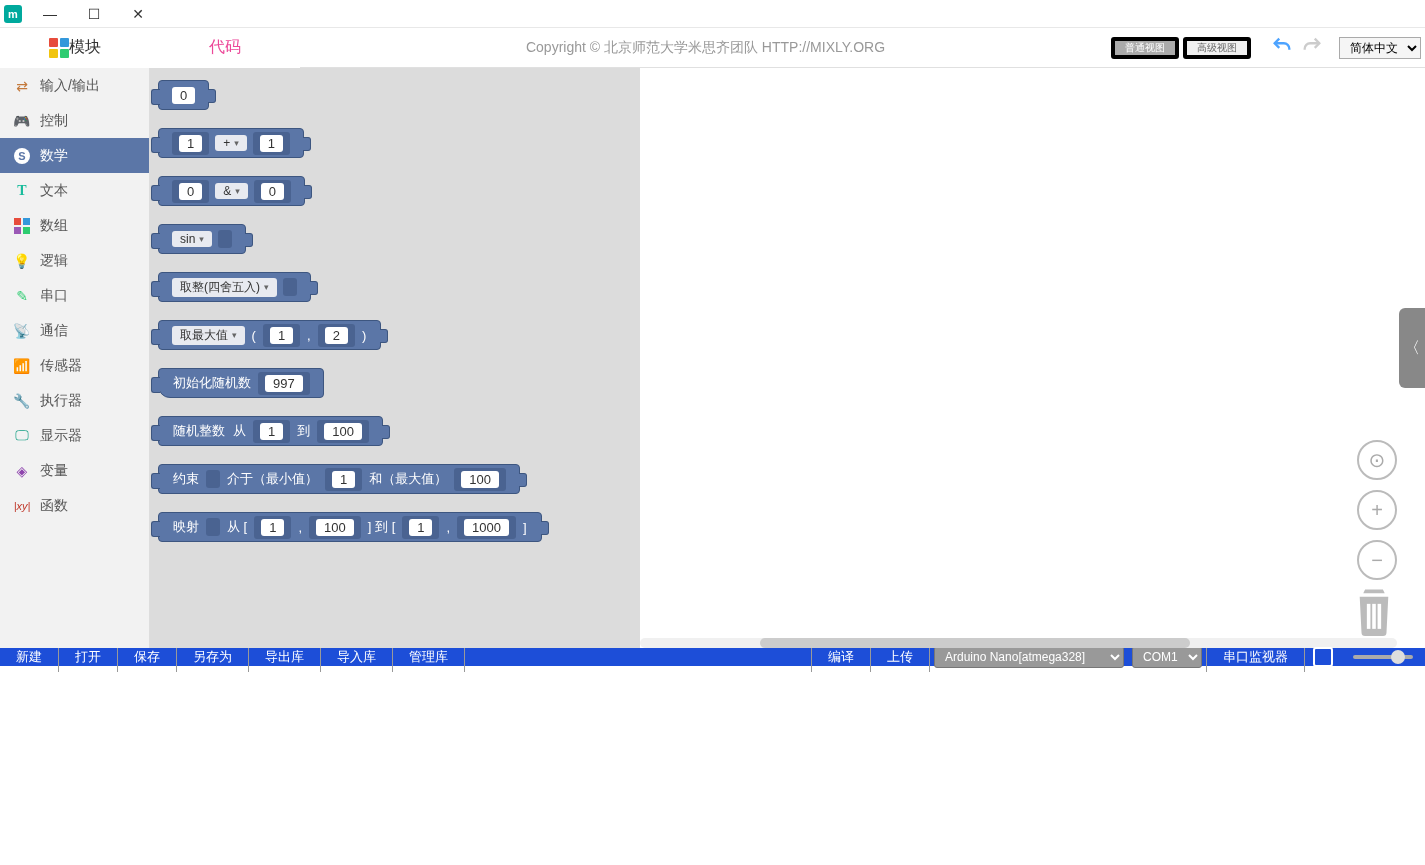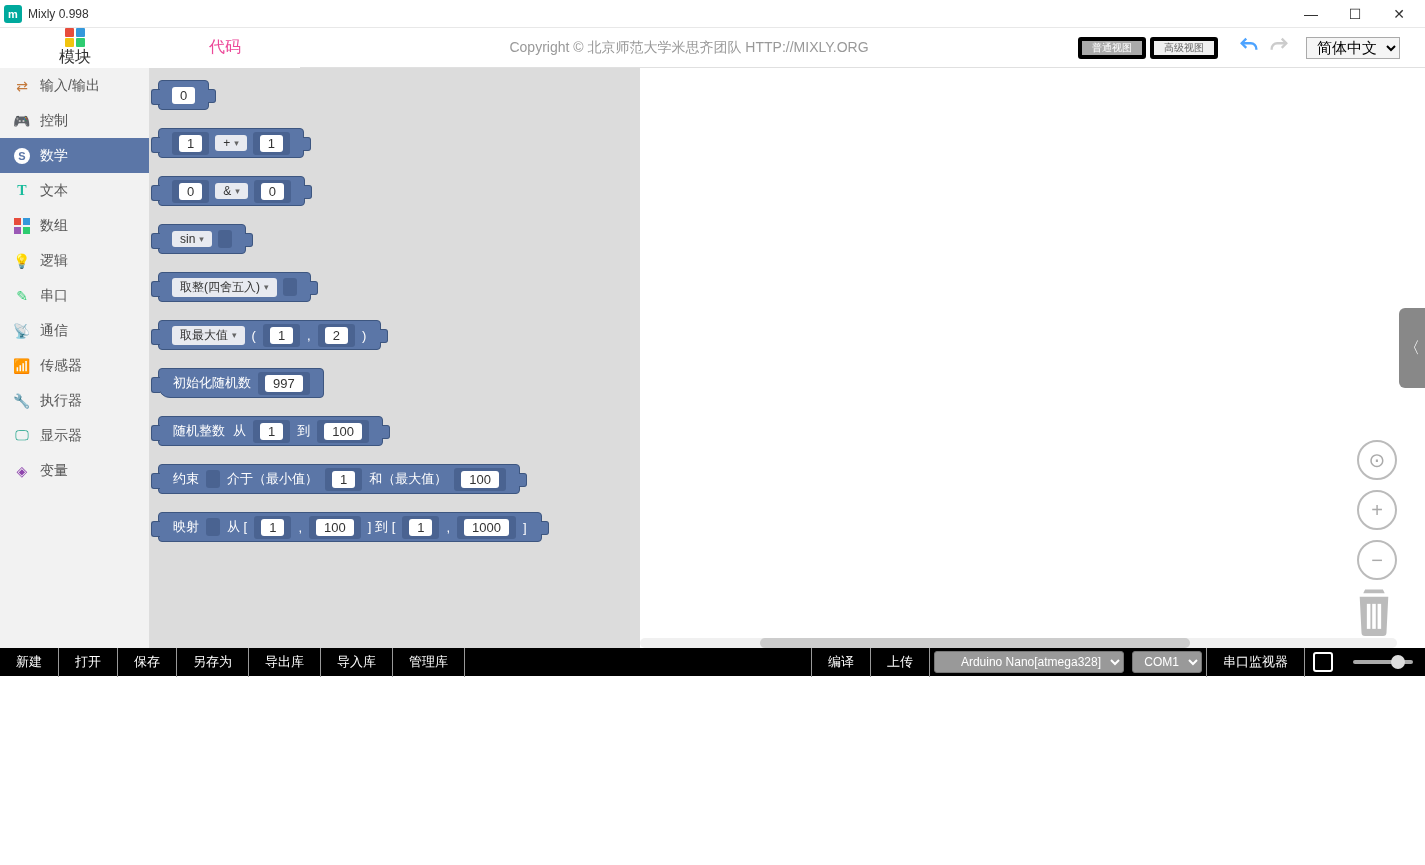--- a/index.html
+++ b/index.html
@@ -7,28 +7,28 @@
 
 
 .titlebar { height:28px; background:#fff; border-bottom:1px solid #e8e8e8; display:flex; align-items:center; padding:0 4px; }
 .titlebar .app-icon { width:18px; height:18px; background:#00a99d; border-radius:3px; margin-right:6px; display:flex; align-items:center; justify-content:center; color:#fff; font-size:11px; font-weight:bold; }
 .titlebar .title { font-size:12px; color:#333; flex:1; }
 .titlebar .win-btn { width:44px; height:28px; display:flex; align-items:center; justify-content:center; font-size:14px; color:#333; }
 
 
 .header { height:40px; display:flex; align-items:center; border-bottom:1px solid #e0e0e0; }
 .tab { width:150px; height:40px; display:flex; align-items:center; justify-content:center; font-size:16px; }
-.tab.modules { background:#fff; color:#333;flex-direction:column; }
+.tab.modules { background:#fff; color:#333; }
 .tab.code { background:#fff; color:#ec4899;align-items:center; }
 .copyright { flex:1; text-align:center; font-size:14px; color:#999; }
 .view-btn { height:22px; padding:0 10px; font-size:10px; border:4px solid #000000; background:#aaa; color:#fff; border-radius:3px; margin-right:4px; }
 .view-btn.secondary { background:#f0f0f0; color:#666; }
 .undo-redo { margin:0 16px; display:flex; gap:8px; }
 .undo-redo svg { width:22px; height:22px; }
-.lang-select { height:22px; font-size:15px; border:1px solid #aaa; background:#f5f5f5; padding:0 6px; margin-right:25px; }
+.lang-select { height:22px; font-size:12px; border:1px solid #aaa; background:#f5f5f5; padding:0 6px; margin-right:4px; }
 
 
 .main { height:580px; display:flex; position:relative; }
 .sidebar { width:150px; background:#f2f2f2; border-right:1px solid #ddd; }
 .sidebar-item { height:35px; display:flex; align-items:center; padding-left:12px; font-size:14px; color:#555; cursor:pointer; }
 .sidebar-item.active { background:#5b76a7; color:#fff; }
 .sidebar-item .icon { width:20px; height:20px; margin-right:8px; display:flex; align-items:center; justify-content:center; }
 
 
 .flyout { width:490px; background:#dcdcdc; padding:12px 8px; overflow:hidden; }
@@ -54,25 +54,25 @@
 .zoom-controls { position:absolute; right:28px; bottom:68px; display:flex; flex-direction:column; gap:10px; }
 .zoom-btn { width:40px; height:40px; border:2px solid #bbb; border-radius:50%; display:flex; align-items:center; justify-content:center; color:#aaa; font-size:20px; background:#fff; }
 .trash { position:absolute; right:28px; bottom:8px; color:#bbb; }
 .trash svg { width:46px; height:50px; }
 
 
 .hscroll { position:absolute; bottom:0; left:640px; right:28px; height:10px; background:#f0f0f0; border-radius:5px; }
 .hscroll .thumb { position:absolute; left:120px; width:430px; height:10px; background:#ccc; border-radius:5px; }
 
 
-.footer { height:28px; background:#000000; display:flex; align-items:center; color:#fff; font-size:13px; }
+.footer { height:18px; background:#1d4ed8; display:flex; align-items:center; color:#fff; font-size:13px; }
 .footer-btn { padding:0 16px; height:30px; display:flex; align-items:center; border-right:1px solid #999; }
 .footer-btn.sep-left { border-left:1px solid #999; }
 .footer-spacer { flex:1; }
-.footer-select { background:#999; border:1px solid #777; color:#fff; height:22px; font-size:12px; padding:0 6px; margin:0 4px; border-radius:3px;text-align:right; }
+.footer-select { background:#999; border:1px solid #777; color:#fff; height:22px; font-size:12px; padding:0 6px; margin:0 4px; border-radius:3px; }
 .chip-icon { width:20px; height:20px; border:2px solid #fff; border-radius:3px; margin:0 8px; position:relative; }
 .chip-icon::before,.chip-icon::after { content:""; position:absolute; background:#fff; }
 .slider { width:60px; height:4px; background:#aaa; border-radius:2px; position:relative; margin:0 12px; }
 .slider::after { content:""; position:absolute; right:8px; top:-5px; width:14px; height:14px; background:#ddd; border-radius:50%; }
 
 
 .console { height:186px; background:#fff; }
 
 
 .puzzle-multi { position:relative; width:20px; height:20px; }
@@ -80,21 +80,20 @@
 .puzzle-multi .p1 { left:0; top:0; background:#e74c3c; }
 .puzzle-multi .p2 { right:0; top:0; background:#3498db; }
 .puzzle-multi .p3 { left:0; bottom:0; background:#f1c40f; }
 .puzzle-multi .p4 { right:0; bottom:0; background:#2ecc71; }
 </style>
 </head>
 <body>
 
 <div class="titlebar">
   <div class="app-icon">m</div>
-  <div class="title">Mixly 0.998</div>
   <div class="win-btn">—</div>
   <div class="win-btn">☐</div>
   <div class="win-btn">✕</div>
 </div>
 
 <div class="header">
   <div class="tab modules">
     <div class="puzzle-multi icon">
         <span class="p1"></span>
         <span class="p2"></span>
@@ -177,20 +176,24 @@
       <span class="icon" style="color:#27ae60">🔧</span>
       <span>执行器</span>
     </div>
     <div class="sidebar-item">
       <span class="icon" style="color:#16a085">🖵</span>
       <span>显示器</span>
     </div>
     <div class="sidebar-item">
       <span class="icon" style="color:#8e44ad">◈</span>
       <span>变量</span>
+    </div>
+    <div class="sidebar-item">
+      <span class="icon" style="color:#c0392b;font-size:11px;font-style:italic">|xy|</span>
+      <span>函数</span>
     </div>
   </div>
 
   <div class="flyout">
     <div class="block-row">
         <div class="block">
           <span class="field-num">0</span>
           <span class="notch-right"></span>
         </div>
       </div>

